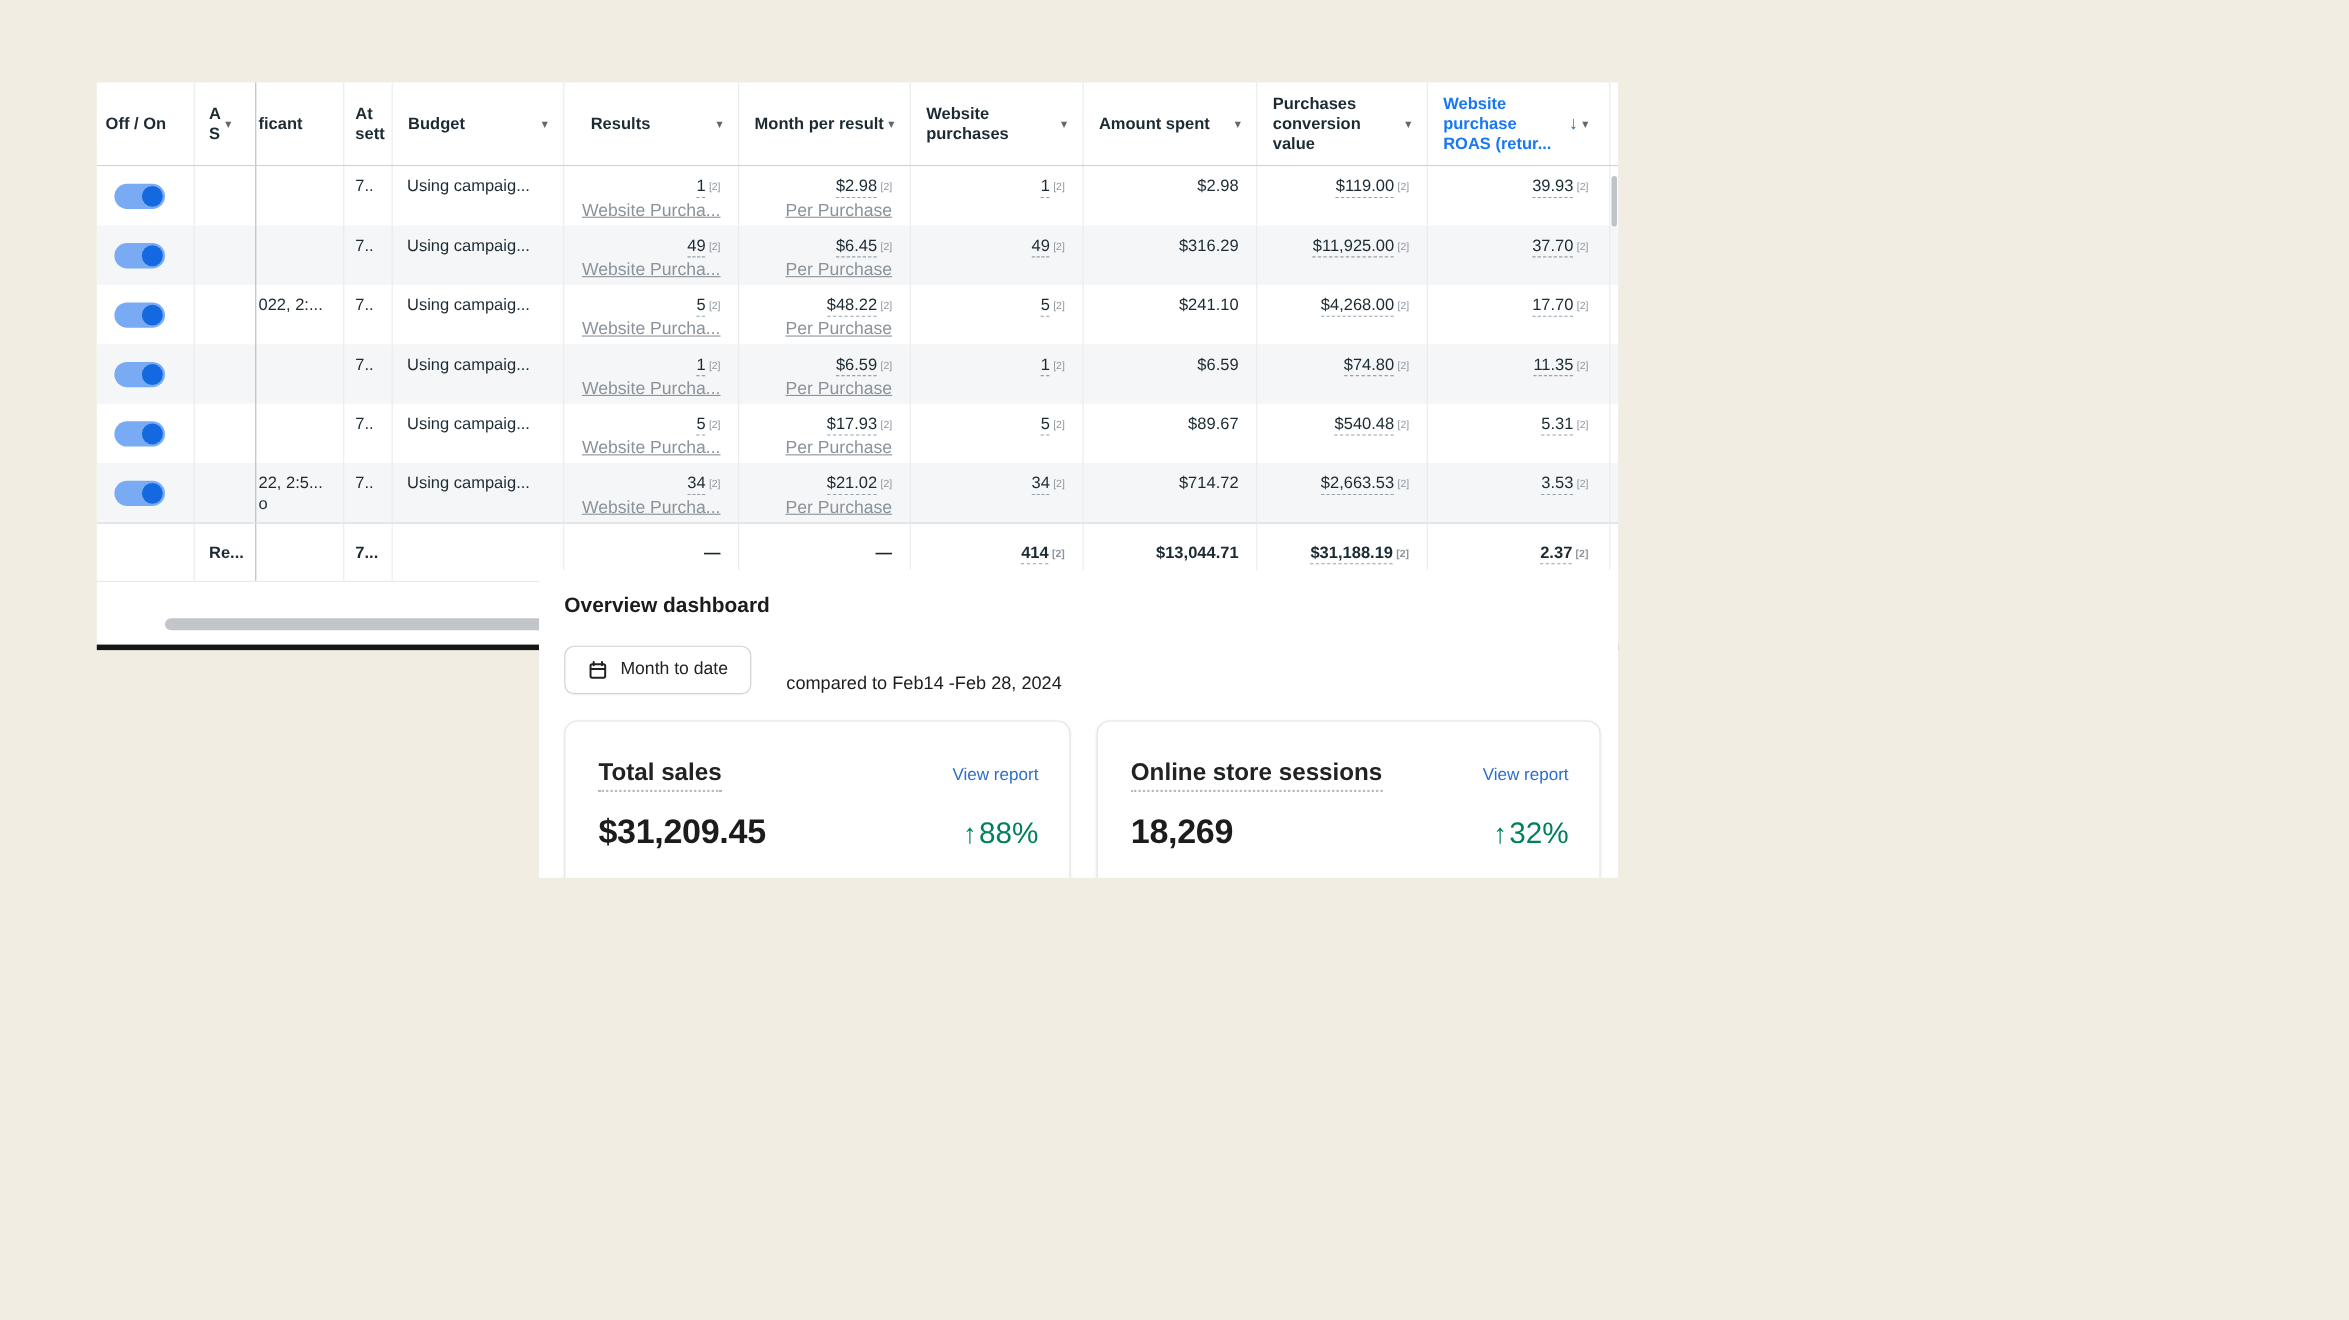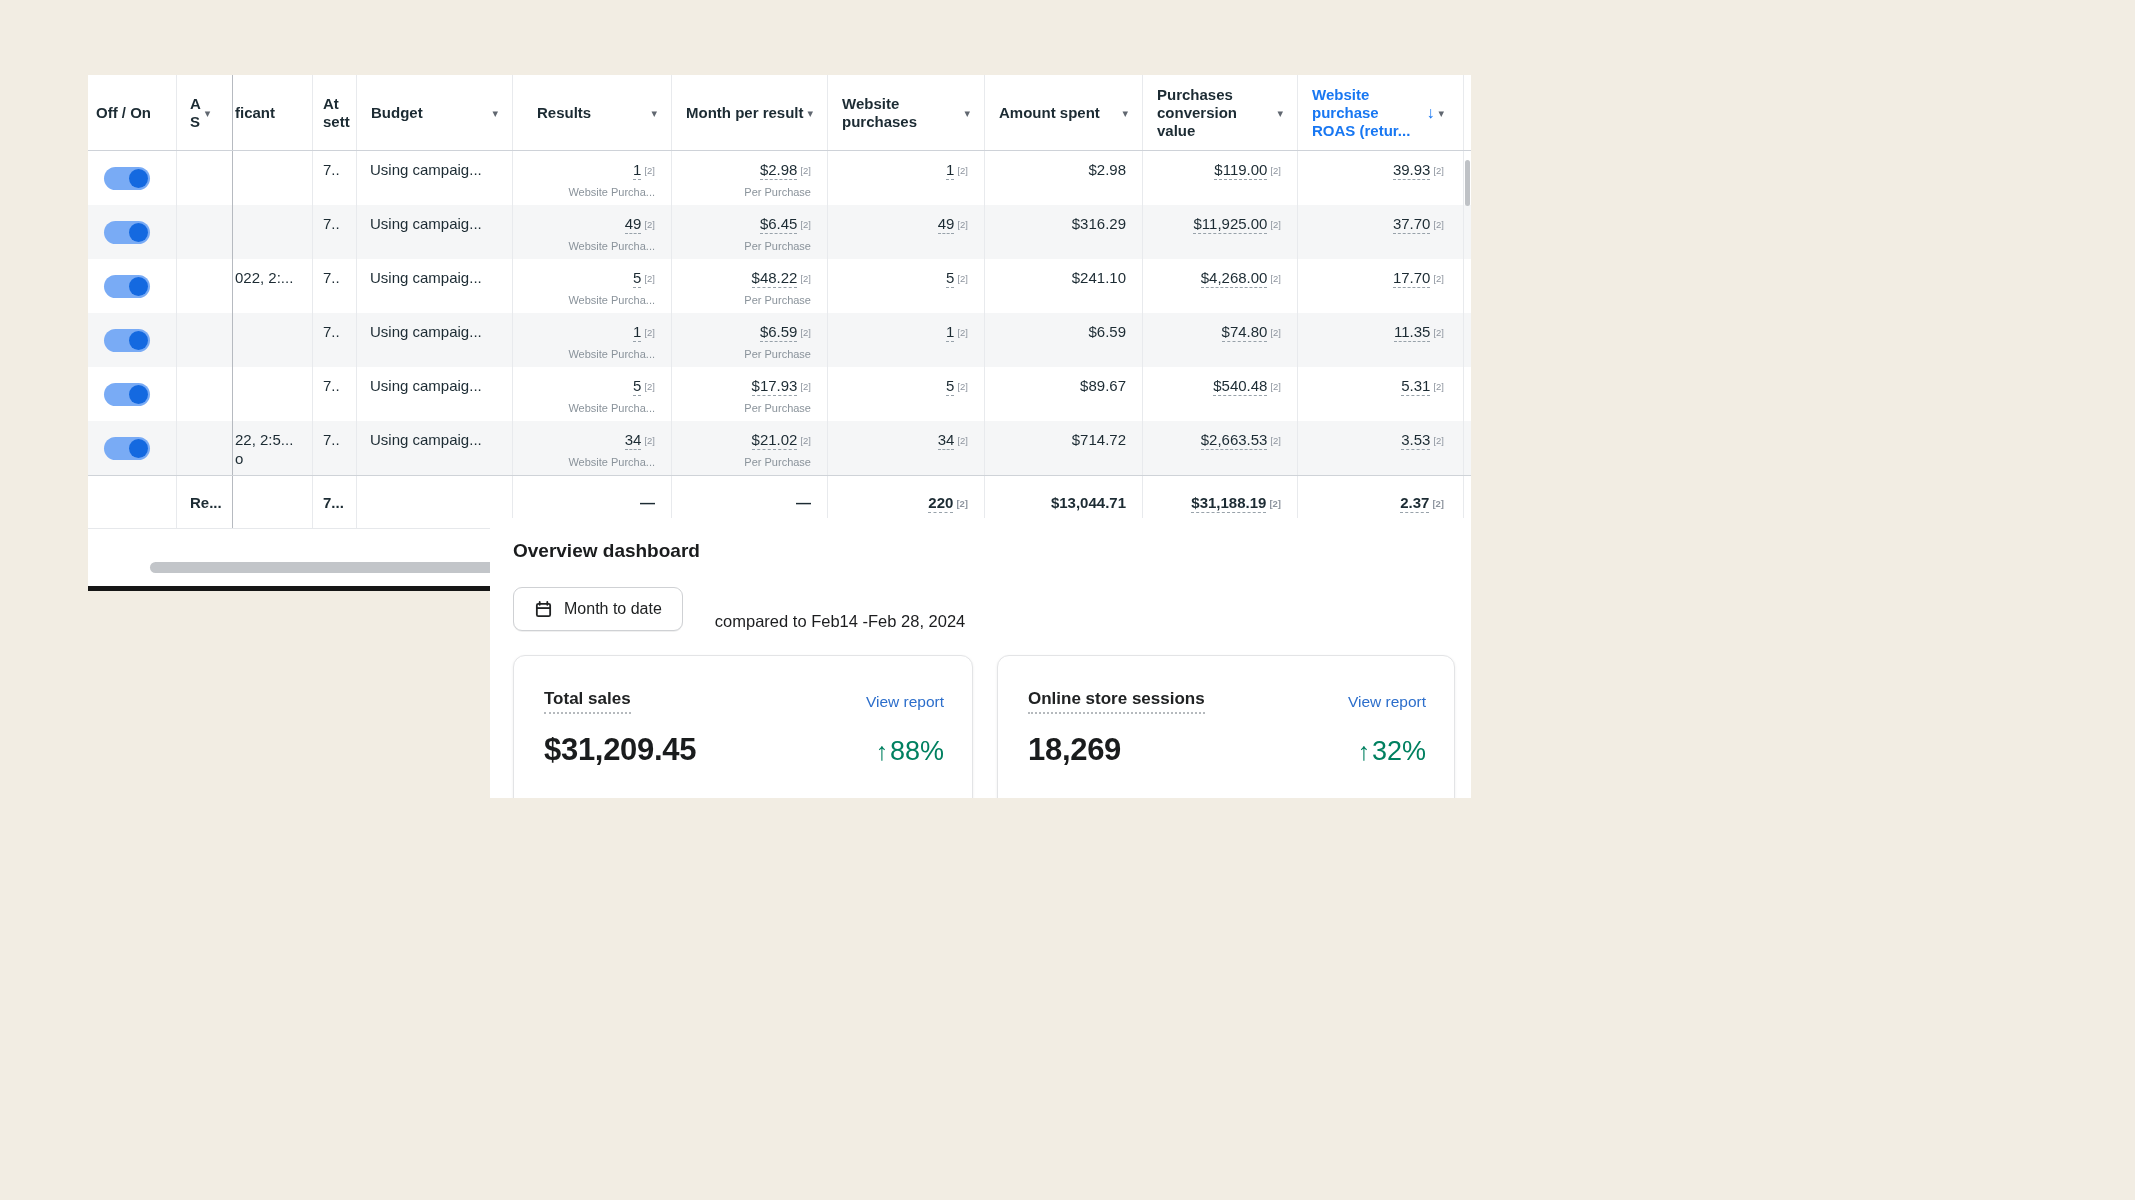--- a/index.html
+++ b/index.html
@@ -65,21 +65,21 @@
     overflow: hidden;
     white-space: nowrap;
   }
   .c-toggle { padding: 16px 0 0 16px; }
   .c-as { border-right: 1px solid #b6bac0; }
   .c-sig { padding-left: 2px; }
   .c-att { padding-left: 10px; }
   .c-budget { padding-left: 13px; }
   .num { text-align: right; padding-right: 16px; }
   .c-roas { padding-right: 19px; }
-  .sub { font-size: 11px; color: #8a939b; line-height: 18px; margin-top: 4px; }
+  .sub { font-size: 16px; color: #8a939b; line-height: 18px; margin-top: 4px; text-decoration: underline; }
   .uline { border-bottom: 1px dashed #98a2aa; padding-bottom: 1px; }
   .sup {
     font-size: 9.5px;
     color: #8d949e;
     vertical-align: top;
     margin-left: 3px;
     position: relative; top: 1px;
   }
 
   .toggle {
@@ -189,21 +189,21 @@
     box-shadow: 0 1px 3px rgba(0,0,0,0.07);
     padding: 33px 28px 0 30px;
   }
   .card:last-child { width: 458px; }
   .card-head {
     display: flex;
     justify-content: space-between;
     align-items: center;
   }
   .card-label {
-    font-size: 17px;
+    font-size: 22px;
     font-weight: bold;
     color: #202223;
     border-bottom: 2px dotted #b5b9bd;
     padding-bottom: 3px;
     cursor: pointer;
   }
   .view-report {
     font-size: 15.5px;
     color: #2c6ecb;
     text-decoration: none;
@@ -500,21 +500,21 @@
 </div>
 
     <div class="grid-row totals">
       <div class="cell" style="border-right:1px solid #e8eaed;"></div>
       <div class="cell c-as t-label"><span>Re...</span></div>
       <div class="cell c-sig"></div>
       <div class="cell t-att"><span>7...</span></div>
       <div class="cell c-budget"></div>
       <div class="cell num"><span>—</span></div>
       <div class="cell num"><span>—</span></div>
-      <div class="cell num"><span class="uline">220</span><span class="sup">[2]</span></div>
+      <div class="cell num"><span class="uline">414</span><span class="sup">[2]</span></div>
       <div class="cell num"><span>$13,044.71</span></div>
       <div class="cell num"><span class="uline">$31,188.19</span><span class="sup">[2]</span></div>
       <div class="cell num c-roas"><span class="uline">2.37</span><span class="sup">[2]</span></div>
     </div>
 
     <div class="hscroll-thumb"></div>
     <div class="vscroll-thumb"></div>
   </div>
 
   <div class="black-line"></div>

